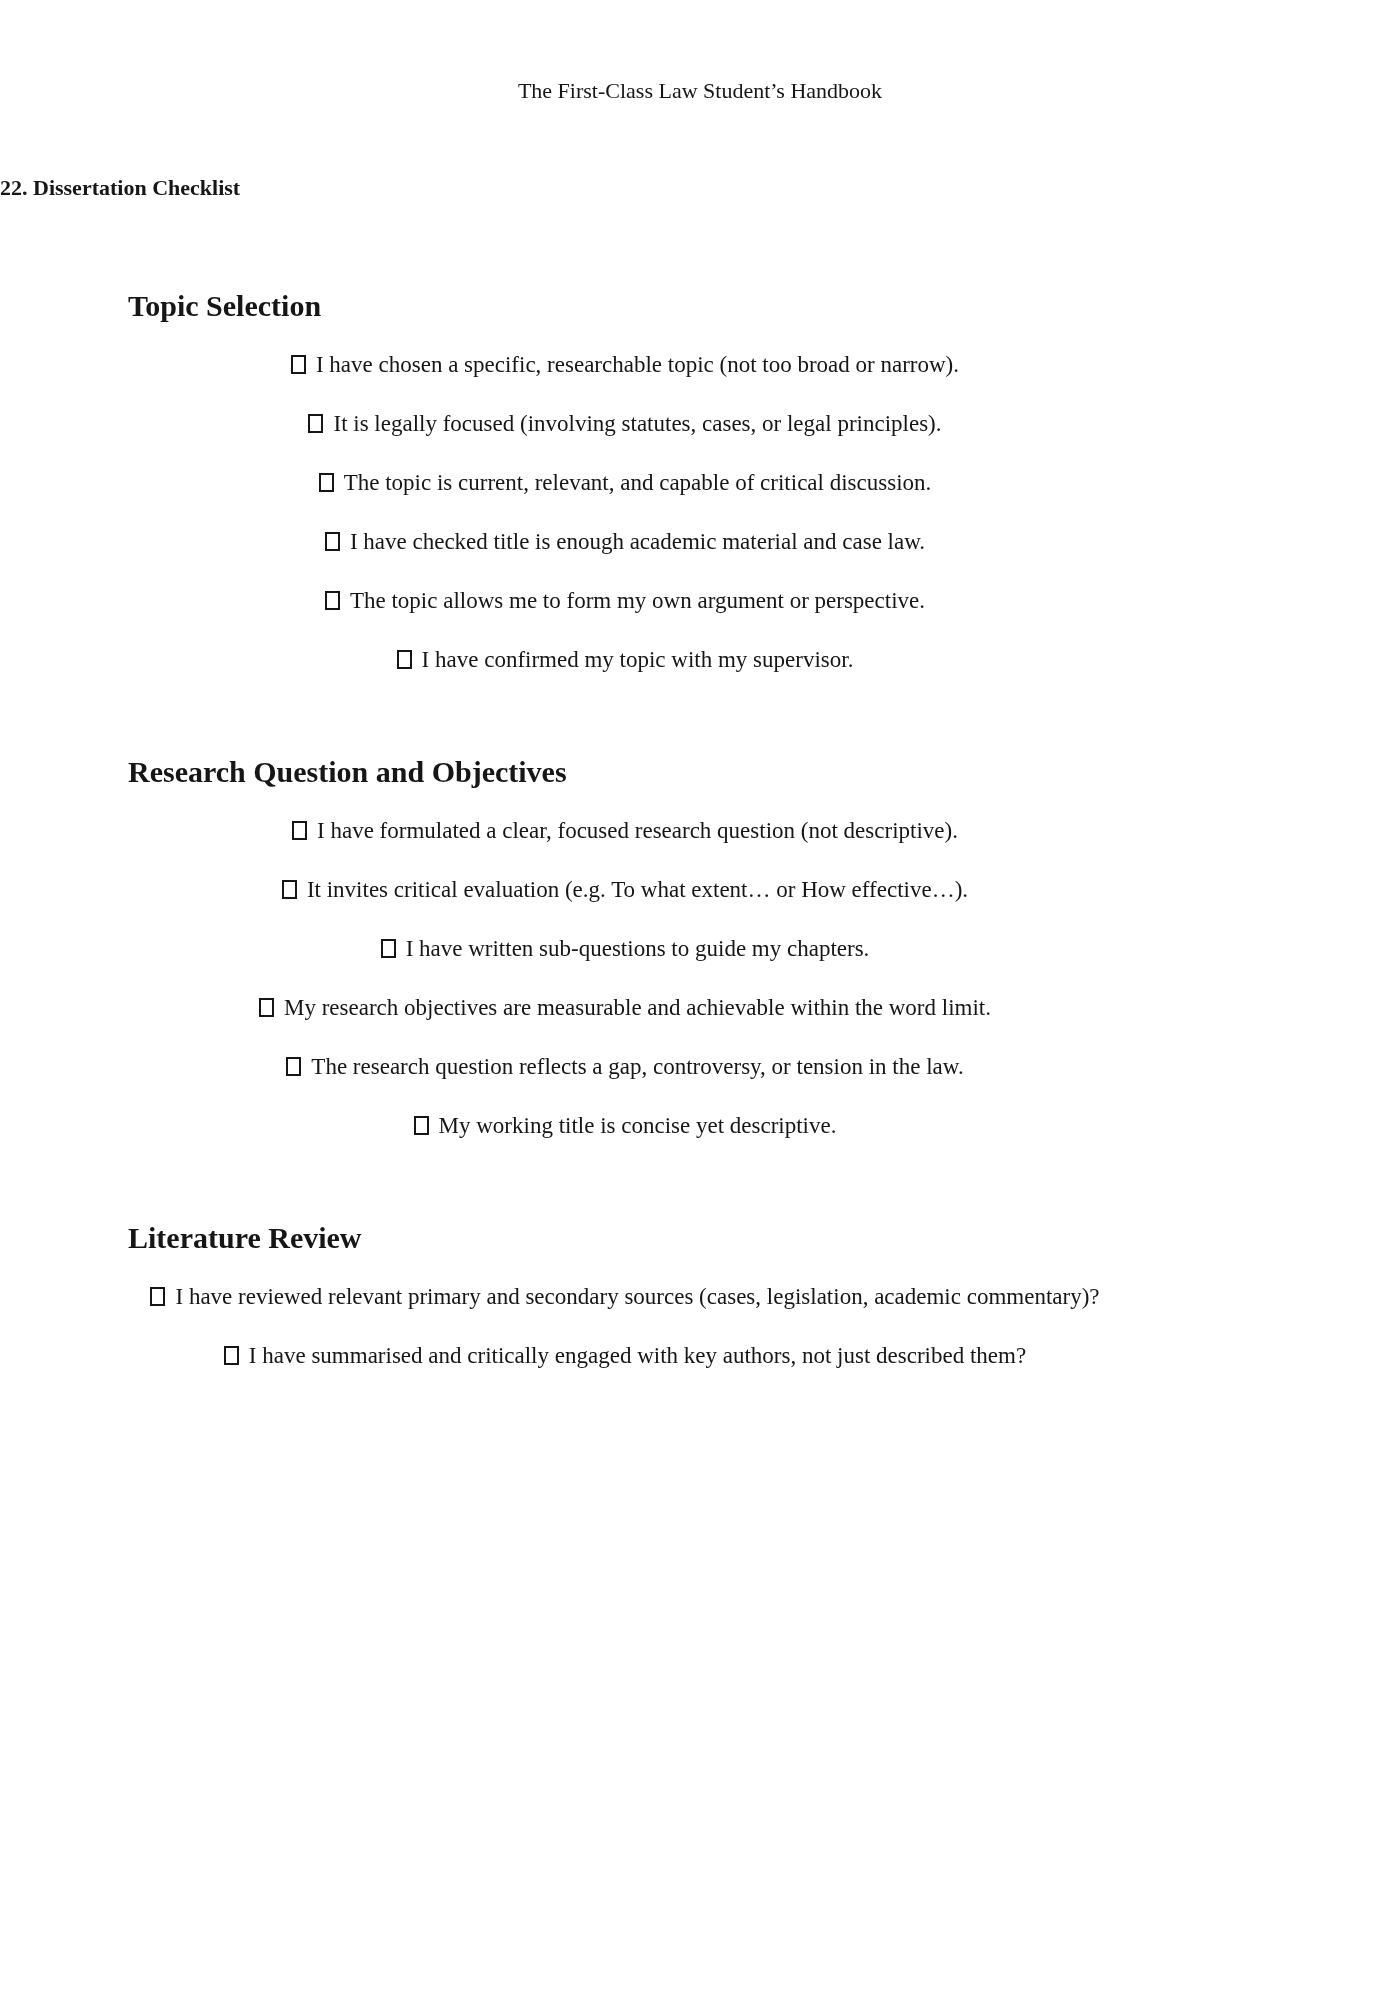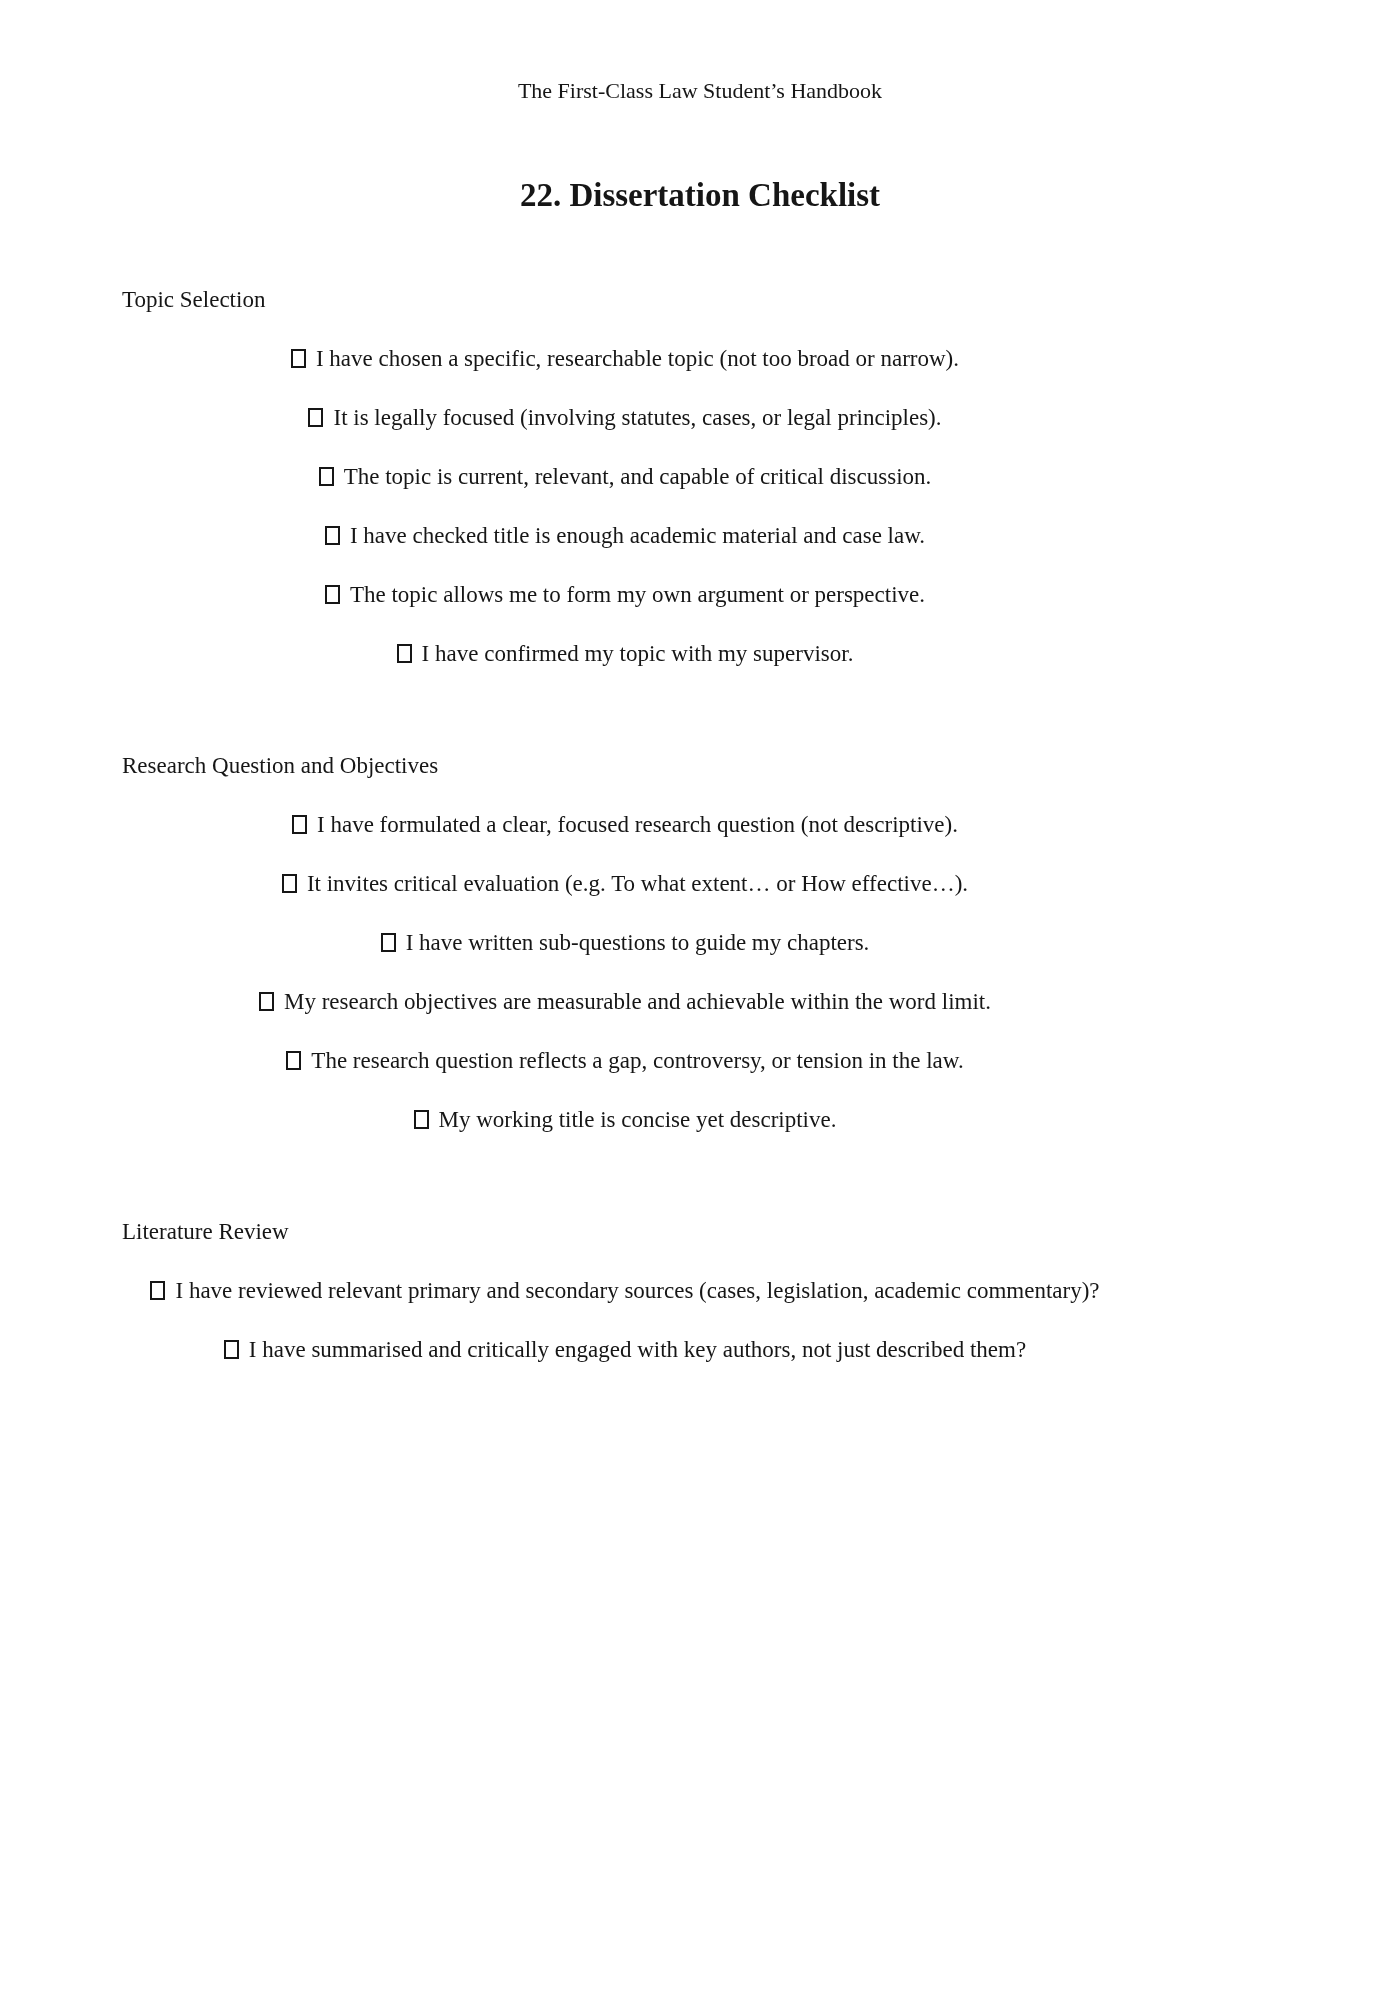--- a/index.html
+++ b/index.html
@@ -23,37 +23,37 @@
     width: 100%;
     text-align: center;
     font-size: 22px;
     line-height: 26px;
   }
   .doc-title {
     position: absolute;
     top: 152px;
     left: 0;
     width: 100%;
-    text-align: center;
-    font-size: 33px;
+    text-align: left;
+    font-size: 22px;
     font-weight: 700;
     line-height: 42px;
   }
   .content {
     position: absolute;
     left: 120px;
     top: 278px;
     width: 1010px;
   }
   .section { margin-top: 72px; }
   .section:first-child { margin-top: 0; }
   .section-heading {
-    margin: 2px;
-    font-size: 23px;
-    font-weight: 400;
+    margin: 8px;
+    font-size: 30px;
+    font-weight: 700;
     line-height: 40px;
   }
   .check-item {
     margin: 19px 0 0 0;
     font-size: 23px;
     line-height: 40px;
     text-align: center;
   }
   .checkbox {
     display: inline-block;

